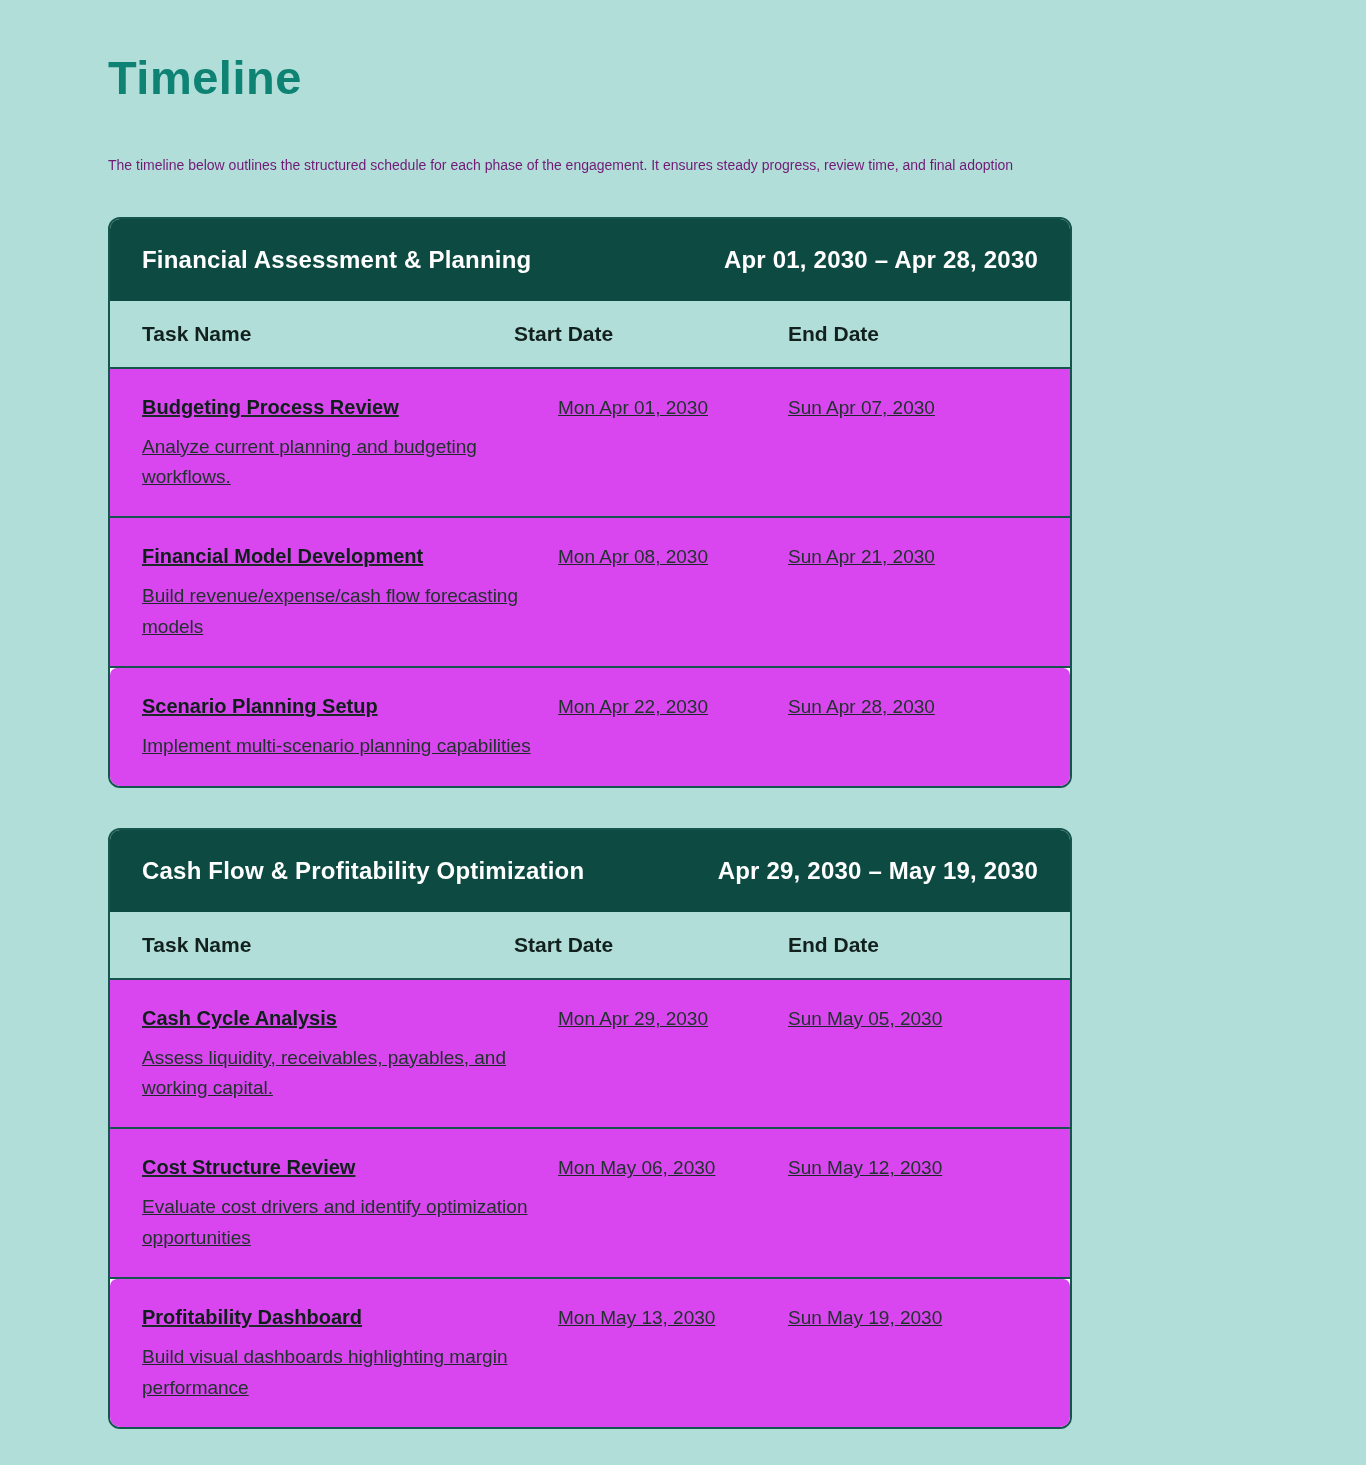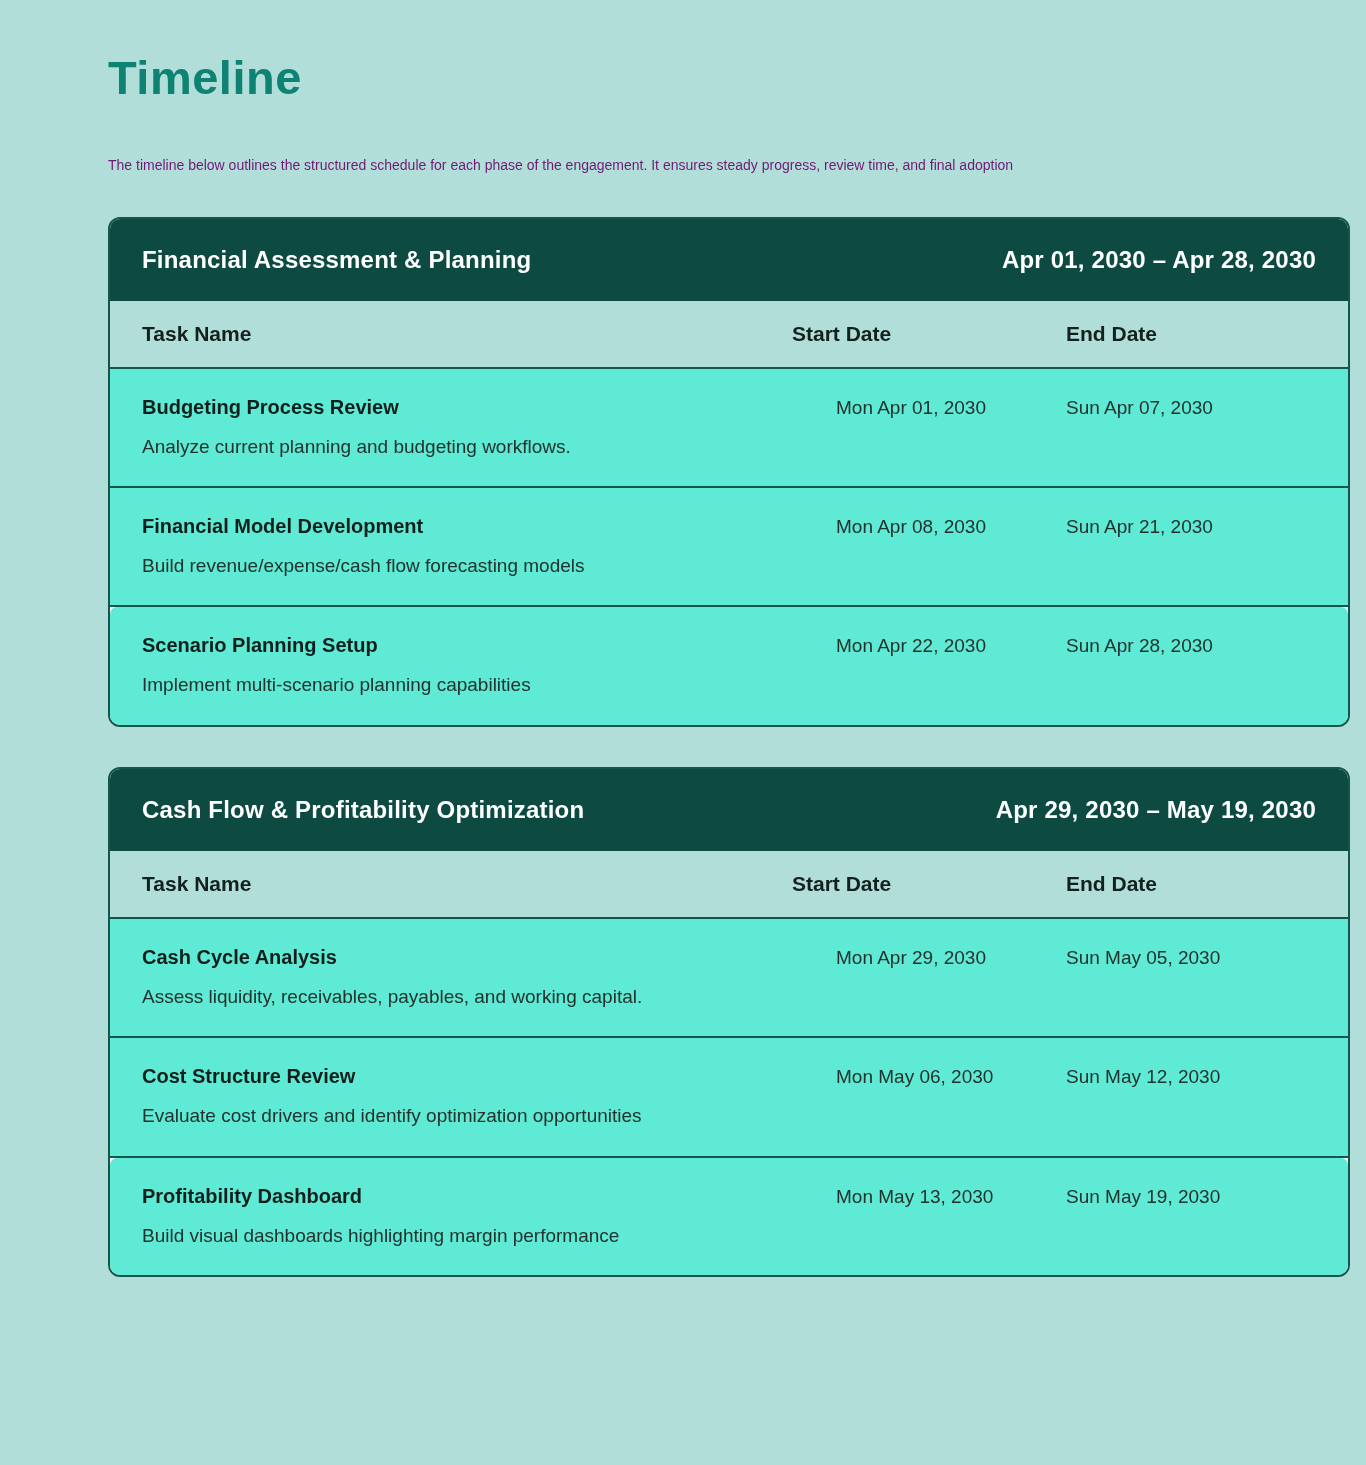--- a/index.html
+++ b/index.html
@@ -3,21 +3,21 @@
 <meta charset="utf-8">
 <style>
   * { margin: 0; padding: 0; box-sizing: border-box; }
   html, body {
     width: 1366px; height: 1465px;
     background: #b2ded9;
     font-family: "Liberation Sans", "DejaVu Sans", sans-serif;
     color: #1c2b28;
     overflow: hidden;
   }
-  .container { width: 1242px; margin: 0 auto 0 108px; padding-top: 50px; }
+  .container { width: 964px; margin: 0 auto 0 108px; padding-top: 50px; }
 
   .page-title {
     font-size: 47px;
     font-weight: 800;
     color: #0e8374;
     letter-spacing: 0.5px;
   }
   .page-desc {
     margin-top: 50px;
     font-size: 14px;
@@ -54,24 +54,25 @@
   .cols {
     background: #b2ded9;
     padding-top: 21px;
     padding-bottom: 21px;
     border-bottom: 2px solid #14564d;
     gap: 44px;
   }
   .col-label { font-size: 21px; font-weight: 700; color: #12211e; }
 
   .task-row {
-    background: #5eead4;
+    background: #d946ef;
     padding-top: 27px;
     padding-bottom: 24px;
     border-bottom: 2px solid #14564d;
+    text-decoration: underline;
   }
   .task-row:last-child { border-bottom: none; border-radius: 7px; }
 
   .task-name { font-size: 20px; font-weight: 700; color: #101f1c; }
   .task-desc {
     margin-top: 13px;
     font-size: 19px;
     line-height: 1.6;
     color: #22322e;
     max-width: 540px;

